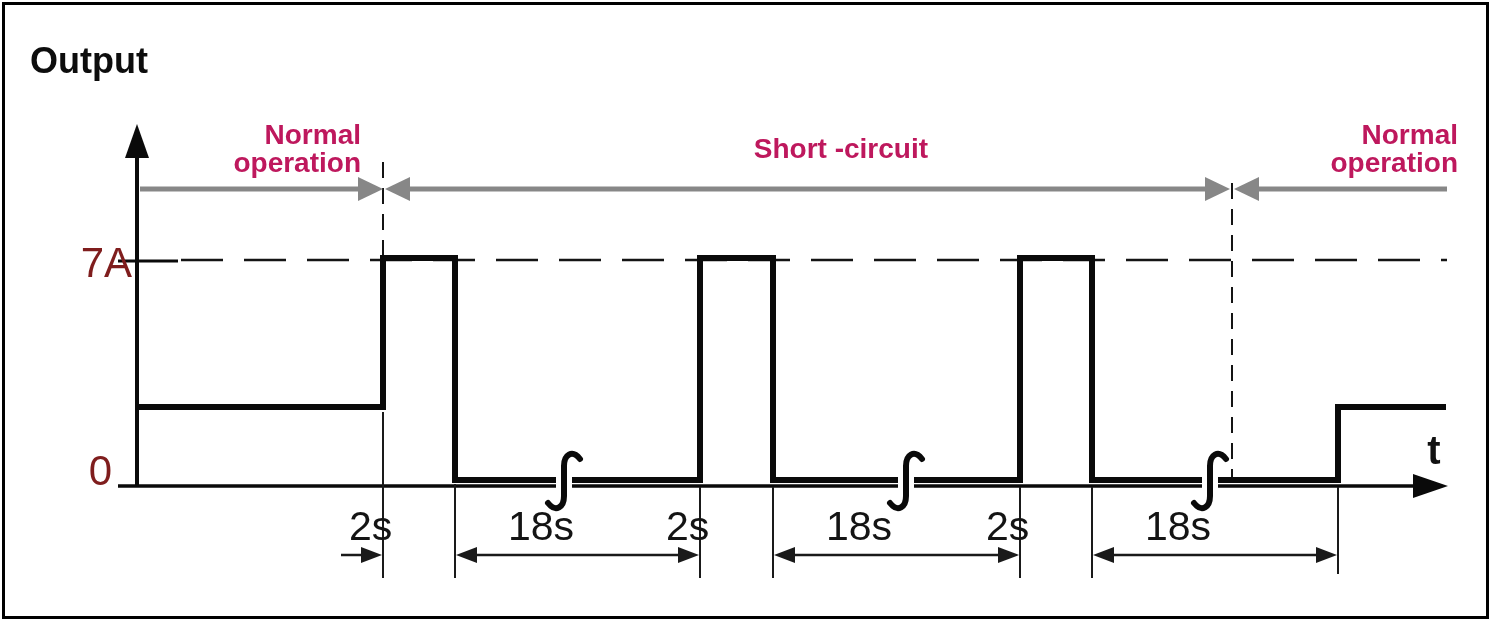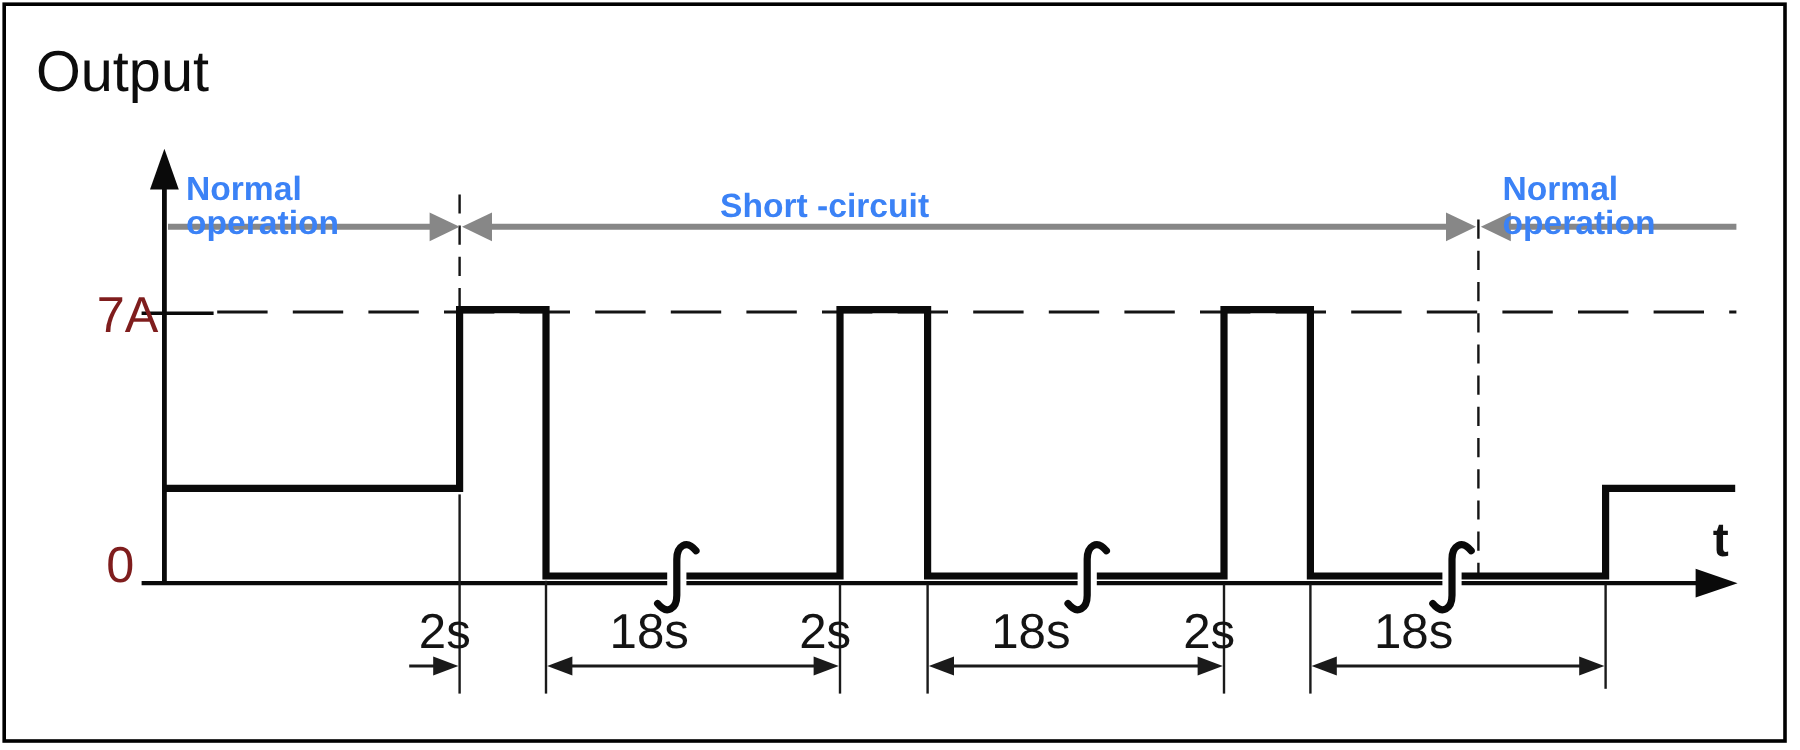--- a/index.html
+++ b/index.html
@@ -6,32 +6,32 @@
   #stage{
     position:relative;width:1500px;height:625px;background:#ffffff;overflow:hidden;
     font-family:"Liberation Sans","DejaVu Sans",sans-serif;color:#111111;
   }
   .frame{
     position:absolute;left:2px;top:2px;width:1487px;height:617px;
     border:3px solid #000000;box-sizing:border-box;
   }
   .abs{position:absolute;}
   .chart-title{
-    left:30px;top:42px;font-size:48px;font-weight:normal;line-height:38px;
+    left:30px;top:42px;font-size:36px;font-weight:bold;line-height:38px;
     color:#0d0d0d;letter-spacing:0px;
   }
   .axis-label{font-size:42px;font-weight:500;color:#7f1d1d;}
   .lbl-7a{left:38px;top:239px;width:94px;text-align:right;}
   .lbl-0{left:38px;top:447px;width:74px;text-align:right;}
   .lbl-t{left:1404px;top:428px;width:60px;font-size:40px;font-weight:bold;text-align:center;}
   .region-label{
-    font-size:28px;font-weight:bold;color:#3b82f6;text-align:left;line-height:28px;margin-top:23px;
+    font-size:28px;font-weight:bold;color:#be185d;text-align:right;line-height:28px;
   }
   .region-left{left:155px;top:121px;width:206px;}
-  .region-mid{left:600px;top:135px;width:300px;}
+  .region-mid{left:628px;top:135px;width:300px;}
   .region-right{left:1252px;top:121px;width:206px;}
   .time-label{
     font-size:41px;font-weight:500;color:#141414;text-align:left;top:503px;width:140px;
   }
   .t-0{left:349px;} .t-1{left:508px;} .t-2{left:666px;}
   .t-3{left:826px;} .t-4{left:986px;} .t-5{left:1145px;}
   svg{position:absolute;left:0;top:0;}
 </style>
 </head>
 <body>

